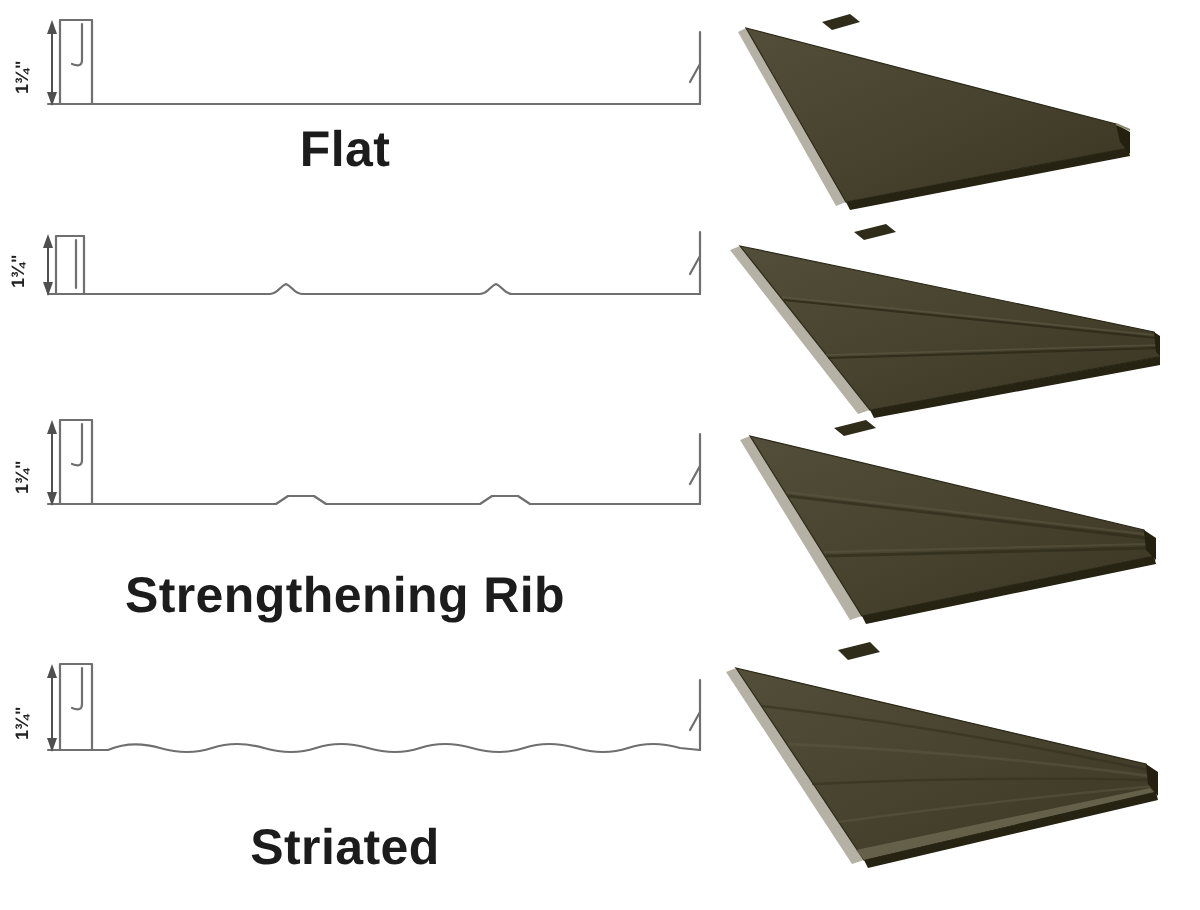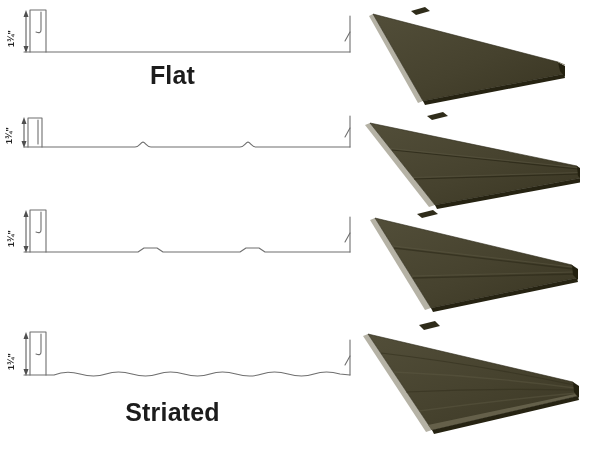--- a/index.html
+++ b/index.html
@@ -103,20 +103,21 @@
     </g>
     <g class="dim-lines" stroke="#4f4f4f">
       <path d="M26,8 V45"></path>
     </g>
     <g class="dim-arrow" fill="#4f4f4f">
       <path d="M26,5 l-2.5,7 h5 z"></path>
       <path d="M26,48 l-2.5,-7 h5 z"></path>
     </g>
     <text class="dim-text" transform="translate(14,42) rotate(-90)" fill="#222222">1¾"</text>
   </svg>
+  <div class="row-label" style="top:284px">Strengthening Rib</div>
 
   <svg class="panel3d" style="top:208px" width="245" height="115" viewBox="0 0 245 115">
     <defs>
       <linearGradient id="face3" x1="0" y1="0" x2="1" y2="1">
         <stop offset="0" stop-color="#524e39"></stop>
         <stop offset="0.55" stop-color="#46422e"></stop>
         <stop offset="1" stop-color="#393522"></stop>
       </linearGradient>
     </defs>
     <polygon points="15,12 20,10 76,100 70,102" fill="#b5b2a5"></polygon>
@@ -140,21 +141,21 @@
     </g>
     <g class="dim-lines" stroke="#4f4f4f">
       <path d="M26,15 V53"></path>
     </g>
     <g class="dim-arrow" fill="#4f4f4f">
       <path d="M26,12 l-2.5,7 h5 z"></path>
       <path d="M26,56 l-2.5,-7 h5 z"></path>
     </g>
     <text class="dim-text" transform="translate(14,50) rotate(-90)" fill="#222222">1¾"</text>
   </svg>
-  <div class="row-label" style="top:398px">Striated</div>
+  <div class="row-label" style="top:410px">Striated</div>
 
   <svg class="panel3d" style="top:318px" width="245" height="135" viewBox="0 0 245 135">
     <defs>
       <linearGradient id="face4" x1="0" y1="0" x2="1" y2="1">
         <stop offset="0" stop-color="#524e39"></stop>
         <stop offset="0.55" stop-color="#46422e"></stop>
         <stop offset="1" stop-color="#3b3724"></stop>
       </linearGradient>
     </defs>
     <polygon points="8,18 13,16 77,112 71,114" fill="#b5b2a5"></polygon>

